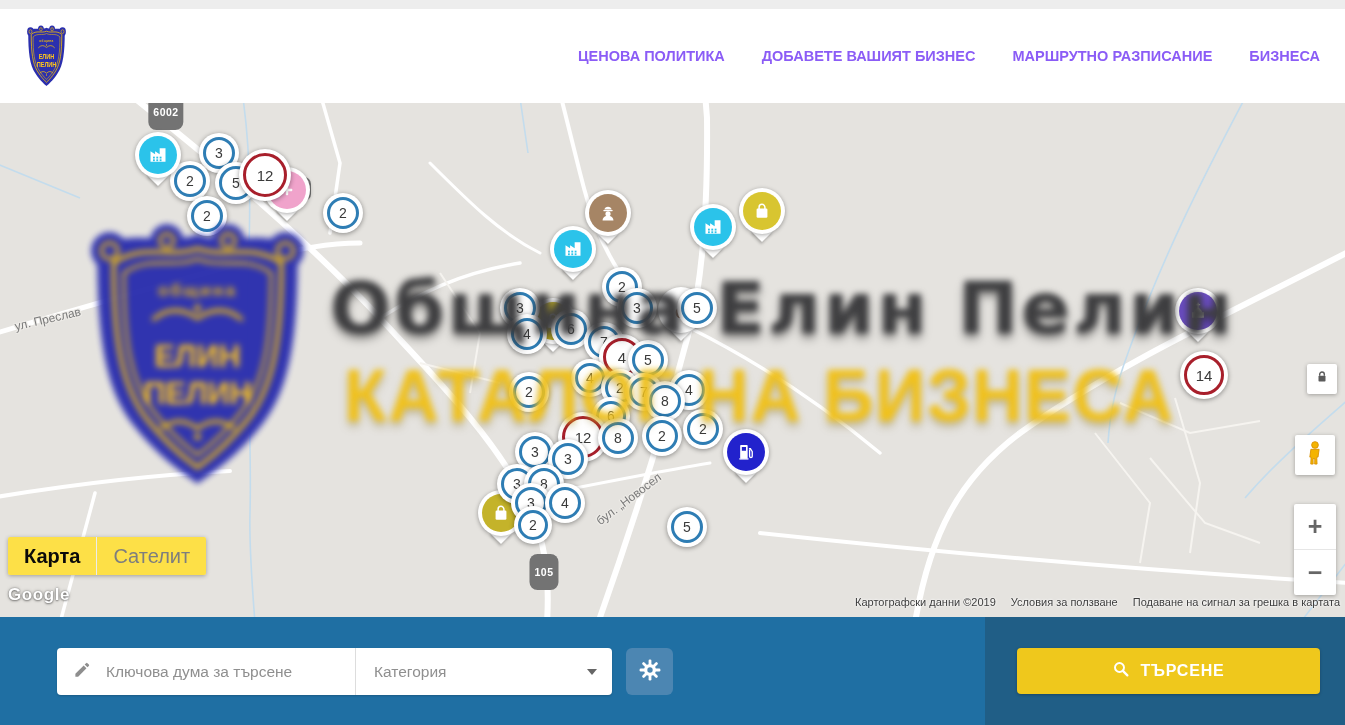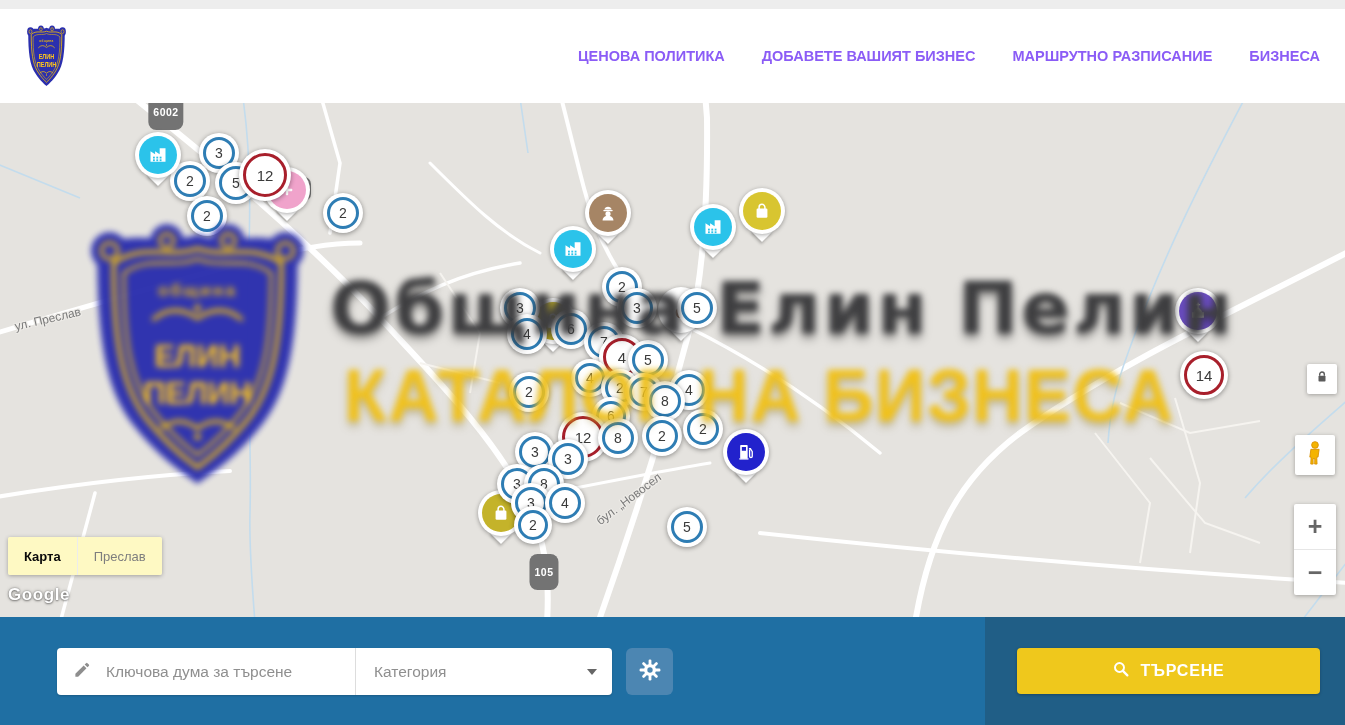--- a/index.html
+++ b/index.html
@@ -44,21 +44,21 @@
   .wm-l1{position:absolute;left:330px;top:163px;font-family:"DejaVu Sans",sans-serif;font-size:72px;
       font-weight:700;color:#3e3e40;letter-spacing:3px;white-space:nowrap;filter:blur(3.4px);
       text-shadow:0 5px 7px rgba(0,0,0,.42);}
   .wm-l2{position:absolute;left:344px;top:253px;font-size:70px;font-weight:700;color:#f0c11c;
       letter-spacing:1.5px;white-space:nowrap;filter:blur(3px);transform:scaleY(1.06);
       text-shadow:0 4px 6px rgba(110,85,0,.35);}
 
   
   .maptype{position:absolute;left:8px;top:434px;display:flex;height:38px;border-radius:2px;
       overflow:hidden;box-shadow:0 1px 4px rgba(0,0,0,.3);z-index:25;}
-  .maptype-btn{background:#fef9c3;padding:0 16px;display:flex;align-items:center;font-size:13px;cursor:pointer;}
+  .maptype-btn{background:#fde047;padding:0 16px;display:flex;align-items:center;font-size:20px;cursor:pointer;}
   .maptype-btn.active{font-weight:700;color:#0a0a0a;}
   .maptype-btn.inactive{color:#7e7e7e;border-left:1px solid #ececec;}
   .google-logo{position:absolute;left:8px;top:482px;font-size:17px;font-weight:700;color:#fff;
       letter-spacing:.6px;z-index:25;cursor:pointer;
       text-shadow:0 0 2px rgba(0,0,0,.4),0 1px 2px rgba(0,0,0,.35),0 0 4px rgba(0,0,0,.2);}
   .attribution{position:absolute;right:5px;top:493px;display:flex;gap:15px;font-size:11px;color:#3c3c3c;
       z-index:25;text-shadow:0 0 2px #fff,0 0 3px #fff;}
   .attribution span{white-space:nowrap;}
   .ctrl{position:absolute;background:#fff;box-shadow:0 1px 4px rgba(0,0,0,.3);border-radius:2px;z-index:25;
       display:flex;align-items:center;justify-content:center;cursor:pointer;}
@@ -474,24 +474,29 @@
     <text x="55" y="91" text-anchor="middle" font-size="15" font-weight="bold" fill="#ffc61a">ПЕЛИН</text>
     <path d="M37 103 Q46 96 55 103 Q64 96 73 103" fill="none" stroke="#e8b70f" stroke-width="1.8"></path>
     <circle cx="55" cy="107" r="1.6" fill="#e8b70f"></circle>
   </svg></span>
     <span class="wm-l1">Община Елин Пелин</span>
     <span class="wm-l2">КАТАЛОГ НА БИЗНЕСА</span>
   </div>
 
   <div class="maptype">
     <div class="maptype-btn active">Карта</div>
-    <div class="maptype-btn inactive">Преслав</div>
+    <div class="maptype-btn inactive">Сателит</div>
   </div>
 
   <span class="google-logo">Google</span>
+  <div class="attribution" id="map-attribution">
+      <span>Картографски данни ©2019</span>
+      <span>Условия за ползване</span>
+      <span>Подаване на сигнал за грешка в картата</span>
+    </div>
 
   <div class="ctrl lock-btn">
     <span>
       <svg width="14" height="14" viewBox="0 0 24 24">
           <path fill="none" stroke="#5b5b5b" stroke-width="2.4" d="M8 10V7.5a4 4 0 0 1 8 0V10"></path>
           <rect x="6" y="10" width="12" height="9.5" rx="1.2" fill="#5b5b5b"></rect>
         </svg>
     </span>
   </div>
   <div class="ctrl pegman-btn">

